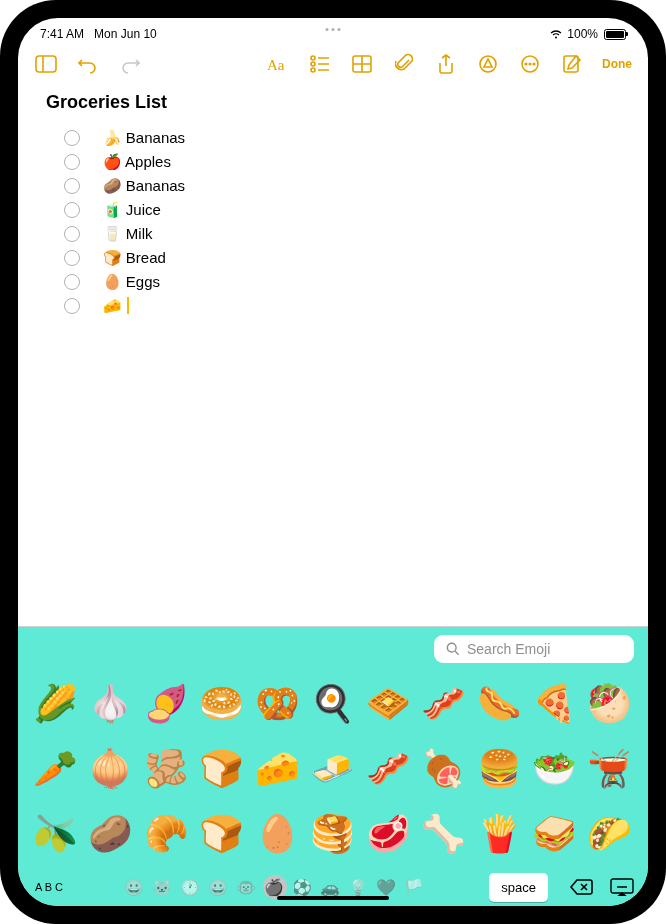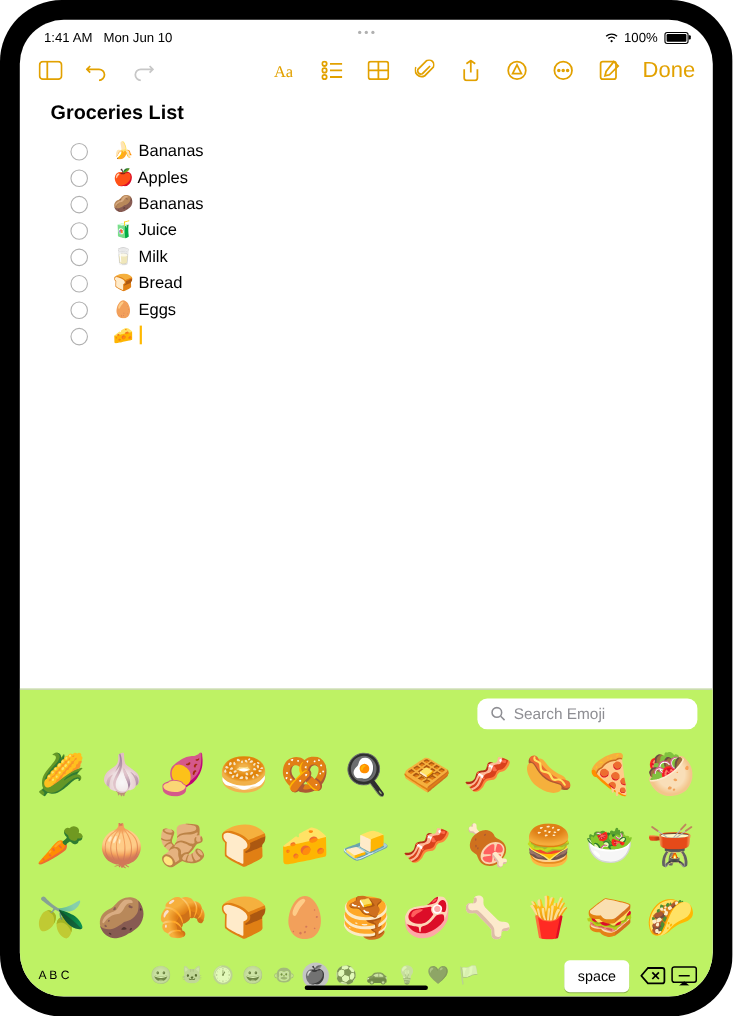--- a/index.html
+++ b/index.html
@@ -13,51 +13,51 @@
     .battery{width:22px;height:11px;border:1px solid #000;border-radius:2.5px;position:relative;margin-left:2px}
     .battery::after{content:"";position:absolute;right:-3px;top:2.5px;width:2px;height:4px;background:#000;border-radius:0 1px 1px 0}
     .battery-fill{position:absolute;left:1px;top:1px;bottom:1px;width:18px;background:#000;border-radius:1px}
     .pill{position:absolute;top:10px;left:50%;transform:translateX(-50%);display:flex;align-items:center;gap:3px}
     .pill-dot{width:3px;height:3px;border-radius:50%;background:#b0b0b0}
     .toolbar{display:flex;padding:7px 16px 5px;height:38px}
     .tb-left{display:flex;gap:18px;align-items:center}
     .tb-right{display:flex;gap:18px;align-items:center;margin-left:auto}
     .tb-btn{width:24px;height:24px;display:flex;align-items:center;justify-content:center;color:#e2a100}
     .tb-btn.dis{color:#c7c7c7}
-    .done{color:#e2a100;font-size:20px;font-weight:400}
+    .done{color:#e2a100;font-size:12px;font-weight:700}
     .note{flex:1;padding:4px 28px 0;overflow:auto}
     .title{font-size:18px;font-weight:700;margin:6px 0 14px;color:#000}
     .check-row{display:flex;align-items:center;gap:23px;margin:2px 0 2px 18px;font-size:15px;line-height:22px}
     .circle{width:16px;height:16px;border:1.5px solid #b0b0b0;border-radius:50%;flex-shrink:0}
     .item-emoji{font-size:15px}
     .cursor{display:inline-block;width:2px;height:17px;background:#ffb800;vertical-align:-3px;margin-left:1px;animation:bl 1s steps(1) infinite}
     @keyframes bl{50%{opacity:0}}
-    .kb{background:#bef264;display:flex;flex-direction:column;height:280px;border-top:.5px solid #d0d0d2}
+    .kb{background:#5eead4;display:flex;flex-direction:column;height:280px;border-top:.5px solid #d0d0d2}
     .search-row{display:flex;justify-content:flex-end;padding:8px 14px 6px}
     .search{background:#fff;border-radius:9px;padding:6px 12px;display:flex;align-items:center;gap:7px;width:200px;color:#8e8e93;font-size:14px}
     .emoji-grid{display:grid;grid-template-columns:repeat(11,1fr);gap:0;padding:2px 10px;flex:1}
     .emoji-cell{display:flex;align-items:center;justify-content:center;font-size:36px;cursor:pointer;line-height:1}
-    .kb-nav{display:flex;align-items:center;gap:0;padding:6px 12px 6px;height:38px}
+    .kb-nav{display:flex;align-items:center;gap:12px;padding:6px 12px 6px;height:38px}
     .nav-abc{font-size:11px;font-weight:500;color:#000;width:38px;text-align:center}
     .nav-icons{display:flex;gap:4px;align-items:center;flex:1;justify-content:center}
     .nav-i{width:24px;height:24px;display:flex;align-items:center;justify-content:center;color:#6b6b6e;border-radius:50%;font-size:16px}
     .nav-i.active{background:#c4c4c8;color:#000}
     .space{background:#fff;border-radius:5px;box-shadow:0 1px 0 rgba(0,0,0,.25);padding:7px 12px;font-size:13px;color:#000;margin:0 8px}
     .del,.kbswitch{width:28px;height:26px;display:flex;align-items:center;justify-content:center;color:#000}
     .home-indicator{position:absolute;bottom:6px;left:50%;transform:translateX(-50%);width:112px;height:4px;background:#000;border-radius:3px}
   </style>
 </head>
 <body>
 
 <div class="device">
   <div class="screen">
 
     <div class="status-bar">
       <div class="status-left">
-        <span>1:41 AM</span>
+        <span>7:41 AM</span>
         <span>Mon Jun 10</span>
       </div>
       <div class="pill">
         <span class="pill-dot"></span>
           <span class="pill-dot"></span>
           <span class="pill-dot"></span>
       </div>
       <div class="status-right">
         <svg class="wifi" viewBox="0 0 20 14">
             <path d="M10 13.3a1.4 1.4 0 100-2.8 1.4 1.4 0 000 2.8zm-3.6-4.2a5.1 5.1 0 017.2 0l1.3-1.3a7 7 0 00-9.8 0zm-2.8-2.8a9 9 0 0112.8 0l1.3-1.3a10.9 10.9 0 00-15.4 0z" fill="#000"></path>

